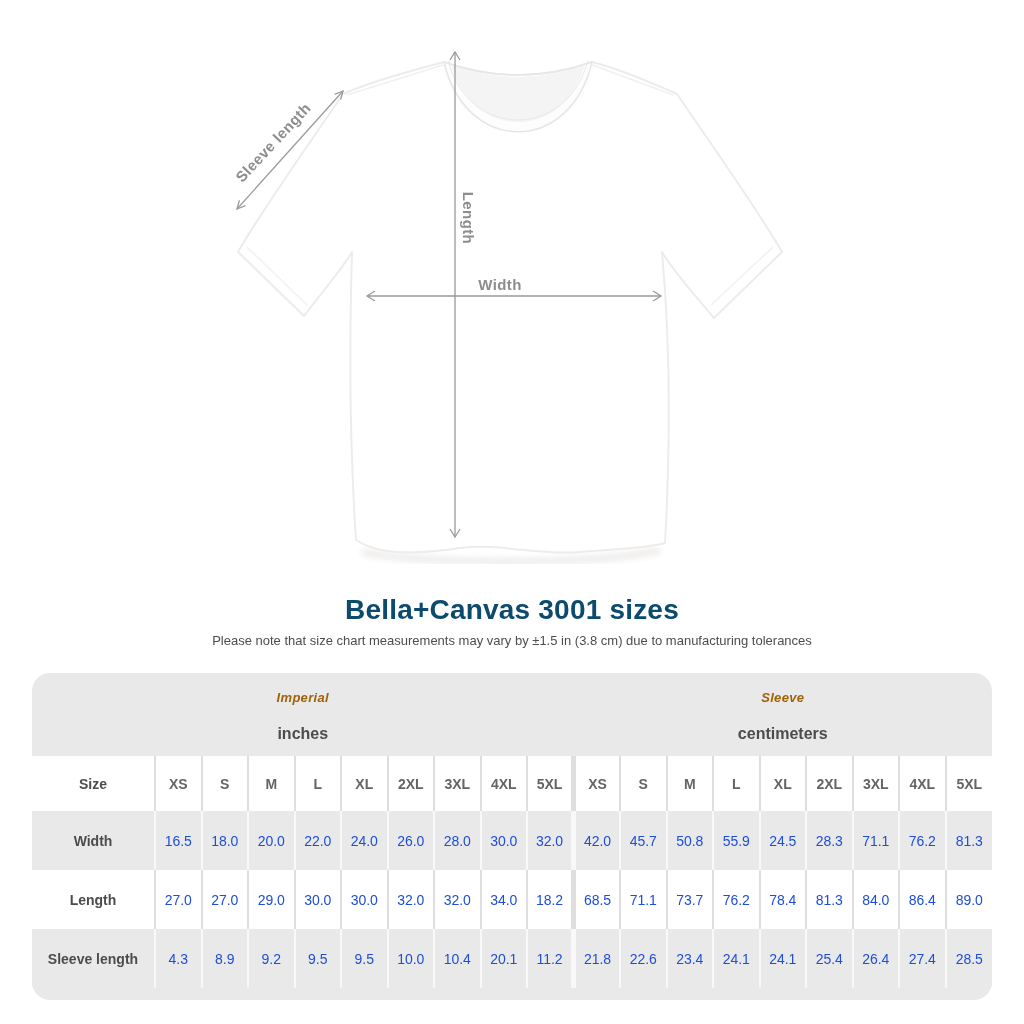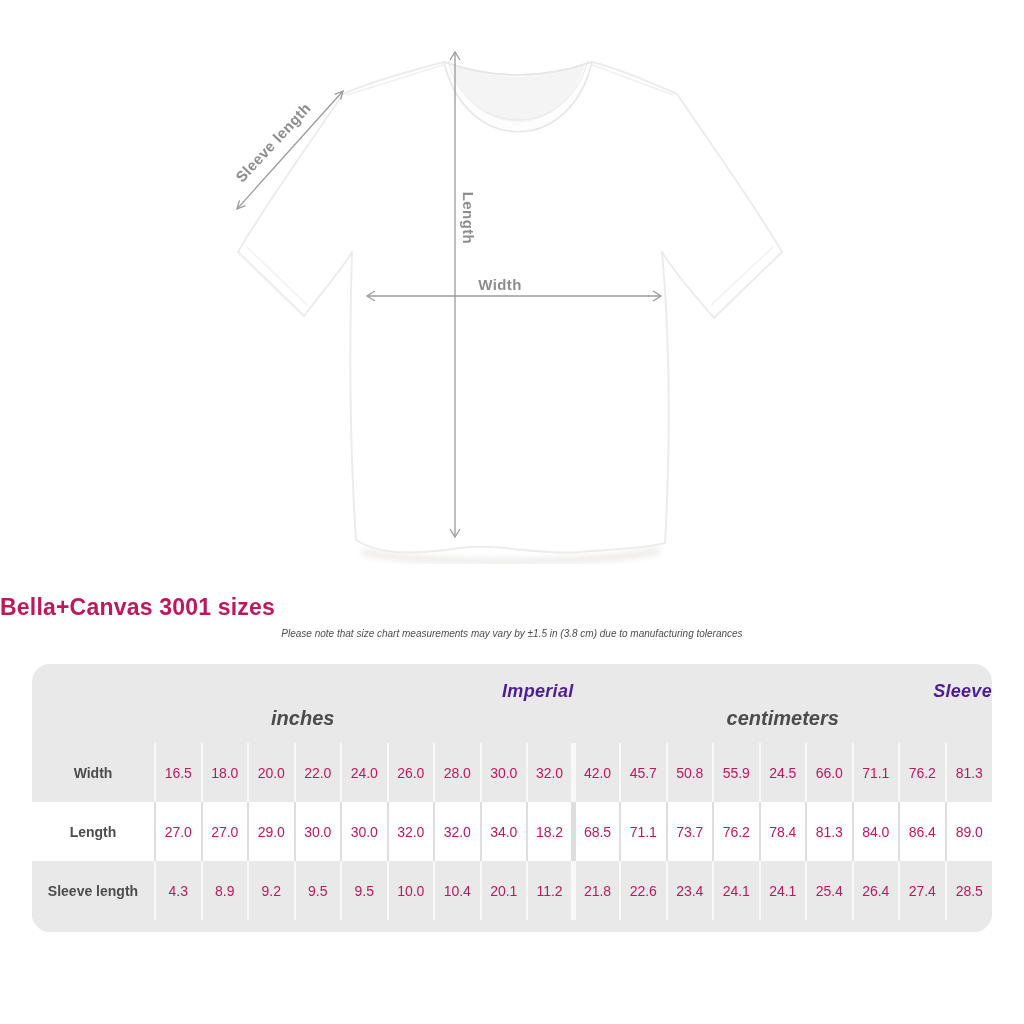--- a/index.html
+++ b/index.html
@@ -12,47 +12,47 @@
   }
   
   .figure{position:relative;width:1024px;height:580px;}
   .figure svg{display:block;}
   .ann-label{
     font-family:"Liberation Sans","DejaVu Sans",sans-serif;
     font-size:15px;font-weight:bold;fill:#8d8d8d;letter-spacing:.4px;
   }
   
   .title{
-    margin:14px 0 0;
-    font-size:23px;font-weight:bold;color:#be185d;letter-spacing:.2px;
+    margin:14px 0 0;text-align:center;
+    font-size:28px;font-weight:bold;color:#0c4a6e;letter-spacing:.2px;
   }
   .subtitle{
     margin:7px 16px 0;text-align:center;
-    font-size:10px;font-style:italic;color:#4d4d4d;
+    font-size:13px;color:#4d4d4d;
   }
   
   .table-wrap{
     margin:25px 32px 0;
     background:#e9e9e9;
     border-radius:18px;
     overflow:hidden;
     padding-bottom:12px;
   }
   table{width:100%;border-collapse:collapse;table-layout:fixed;}
   col.lab{width:123px;}
   .group-row th{padding:17px 0 13px;vertical-align:top;}
-  .g-title{font-size:18px;font-weight:bold;font-style:italic;color:#4c1d95;letter-spacing:.3px;text-align:right;}
-  .g-unit{font-size:20px;font-style:italic;color:#4c4c4c;margin-top:5px;}
+  .g-title{font-size:13px;font-weight:bold;font-style:italic;color:#a16207;letter-spacing:.3px;}
+  .g-unit{font-size:16px;color:#4c4c4c;margin-top:20px;}
   tr.size-row{background:#fff;height:55px;}
   tr.size-row th{font-size:14px;font-weight:bold;color:#646464;border-left:2px solid #dedede;}
   tr.size-row th:first-child{border-left:none;color:#4c4c4c;}
   tbody tr{height:59px;}
   tbody tr.band{background:#e9e9e9;}
   tbody tr.plain{background:#fff;}
-  tbody td{font-size:14px;text-align:center;color:#be185d;border-left:2px solid #dedede;}
+  tbody td{font-size:14px;text-align:center;color:#1d4ed8;border-left:2px solid #dedede;}
   tbody tr.band td{border-left-color:#f8f8f8;}
   tbody td:first-child{border-left:none;}
   td.rowlabel{font-weight:bold;color:#4c4c4c;}
   th.metric-start,td.metric-start{border-left-width:5px !important;}
 </style>
 </head>
 <body>
 
 <div class="page">
 
@@ -154,40 +154,62 @@
         <tr class="group-row">
           <th colspan="10">
             <div class="g-title">Imperial</div>
             <div class="g-unit">inches</div>
           </th>
           <th colspan="9">
             <div class="g-title">Sleeve</div>
             <div class="g-unit">centimeters</div>
           </th>
         </tr>
+        <tr class="size-row" id="size-row">
+          <th>Size</th>
+
+        <th>XS</th>
+            <th>S</th>
+            <th>M</th>
+            <th>L</th>
+            <th>XL</th>
+            <th>2XL</th>
+            <th>3XL</th>
+            <th>4XL</th>
+            <th>5XL</th>
+            <th class="metric-start">XS</th>
+            <th>S</th>
+            <th>M</th>
+            <th>L</th>
+            <th>XL</th>
+            <th>2XL</th>
+            <th>3XL</th>
+            <th>4XL</th>
+            <th>5XL</th>
+          </tr>
       </thead>
       <tbody id="table-body">
 
       <tr class="band">
             <td class="rowlabel">Width</td>
             <td class="val">16.5</td>
             <td class="val">18.0</td>
             <td class="val">20.0</td>
             <td class="val">22.0</td>
             <td class="val">24.0</td>
             <td class="val">26.0</td>
             <td class="val">28.0</td>
             <td class="val">30.0</td>
             <td class="val">32.0</td>
             <td class="val metric-start">42.0</td>
             <td class="val">45.7</td>
             <td class="val">50.8</td>
             <td class="val">55.9</td>
             <td class="val">24.5</td>
-            <td class="val">66.0</td>
+            <td class="val">28.3</td>
             <td class="val">71.1</td>
             <td class="val">76.2</td>
             <td class="val">81.3</td>
           </tr>
           <tr class="plain">
             <td class="rowlabel">Length</td>
             <td class="val">27.0</td>
             <td class="val">27.0</td>
             <td class="val">29.0</td>
             <td class="val">30.0</td>

